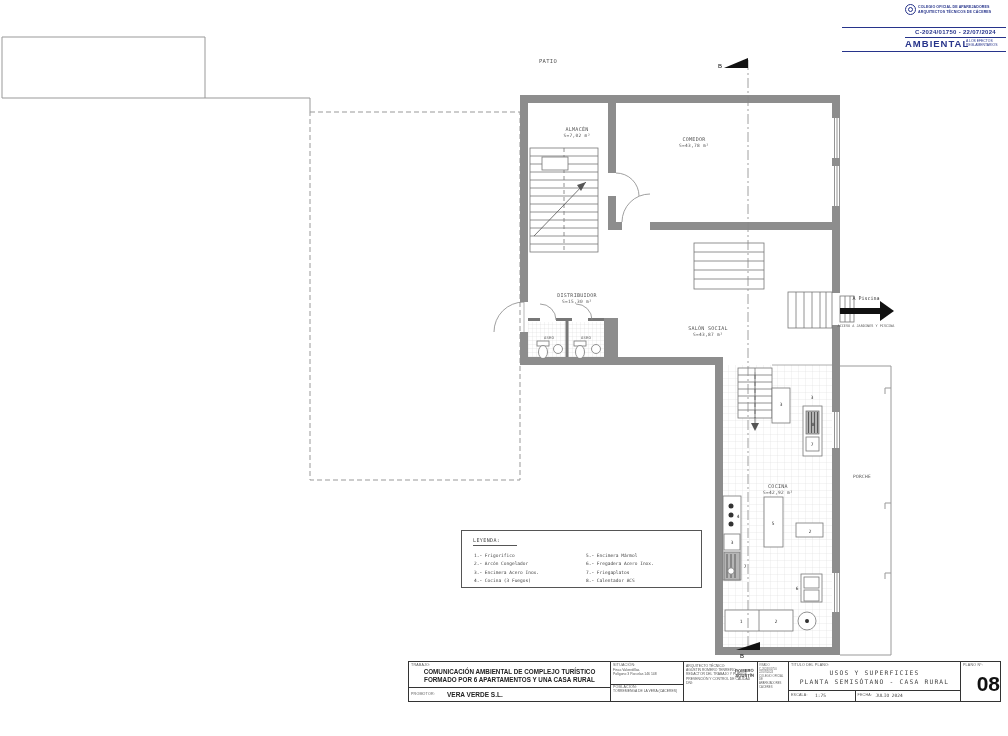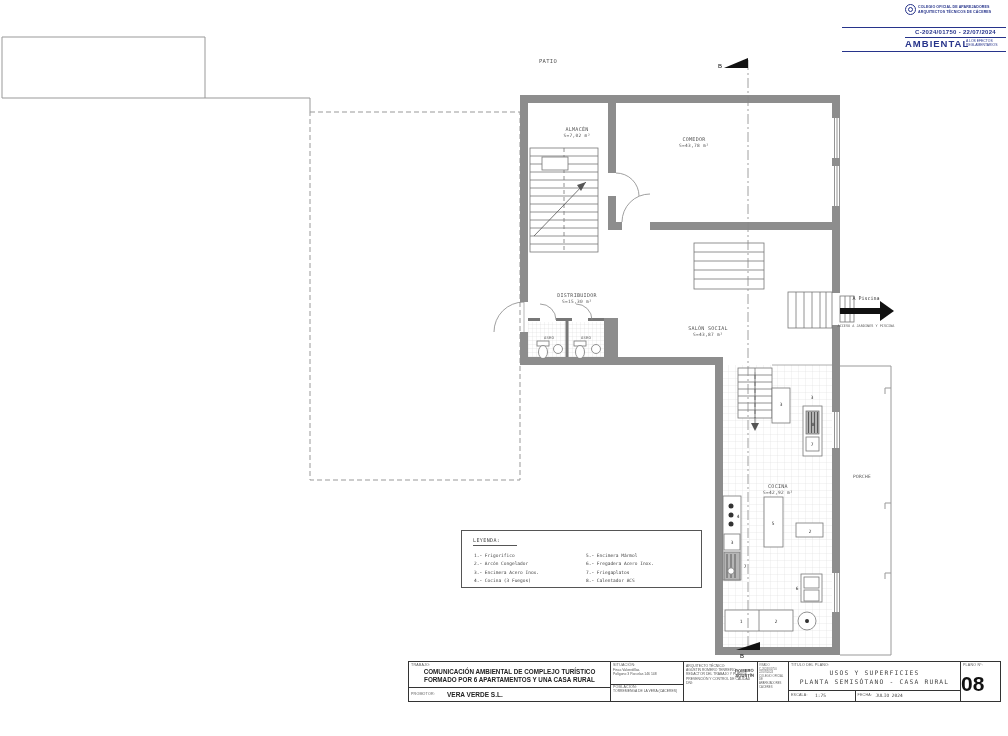--- a/index.html
+++ b/index.html
@@ -37,21 +37,21 @@
   .arq-stamp{position:absolute;right:3px;top:6px;text-align:right;font-weight:bold;font-size:4.2px;
              color:#333;line-height:5px;transform:rotate(-2deg);}
   .visado{position:absolute;left:1px;top:2px;right:1px;font-size:2.8px;color:#666;line-height:3.6px;}
   .titulo-main{position:absolute;left:0;right:0;top:6px;text-align:center;
                font-family:"DejaVu Sans Mono",monospace;color:#444;font-size:6.3px;
                letter-spacing:1.2px;line-height:9px;white-space:nowrap;}
   .tb-bottomrow{position:absolute;left:0;right:0;bottom:0;height:10px;border-top:1px solid #333;display:flex;}
   .tb-bottomrow .half{position:relative;height:100%;box-sizing:border-box;}
   .tb-val{position:absolute;left:26px;top:2px;font-size:4.5px;color:#444;
           font-family:"DejaVu Sans Mono",monospace;}
-  .plano-big{position:absolute;left:0;right:0;top:10px;text-align:left;font-size:21px;
+  .plano-big{position:absolute;left:0;right:0;top:10px;text-align:right;font-size:21px;
              font-weight:bold;color:#111;}
   
   .stampbox{color:#27348b;font-family:"Liberation Sans",sans-serif;}
   .stamp-line{position:absolute;height:0;border-top:1px solid #27348b;}
   .org-row{position:absolute;left:905px;top:4px;width:101px;display:flex;align-items:center;gap:2px;}
   .org-logo{width:9px;height:9px;border:1px solid #27348b;border-radius:50%;position:relative;flex:0 0 auto;}
   .org-logo::after{content:"";position:absolute;left:2px;top:2px;width:3px;height:3px;
                    border:1px solid #27348b;border-radius:50%;}
   .org-text{font-size:3.6px;font-weight:bold;line-height:4.4px;letter-spacing:.1px;white-space:nowrap;}
   .stamp-number{position:absolute;left:905px;top:29px;width:101px;text-align:center;

